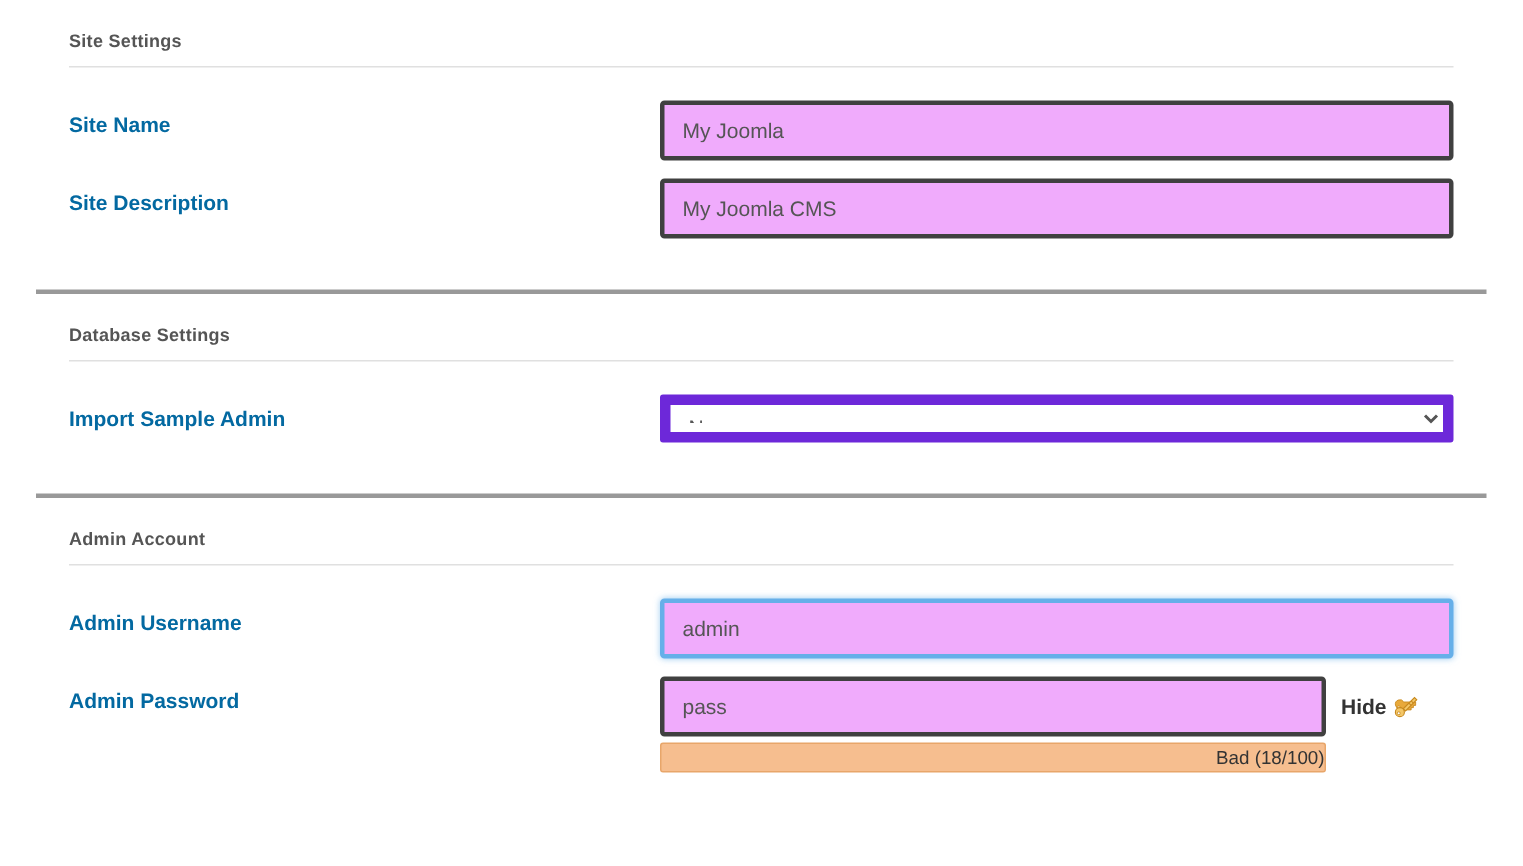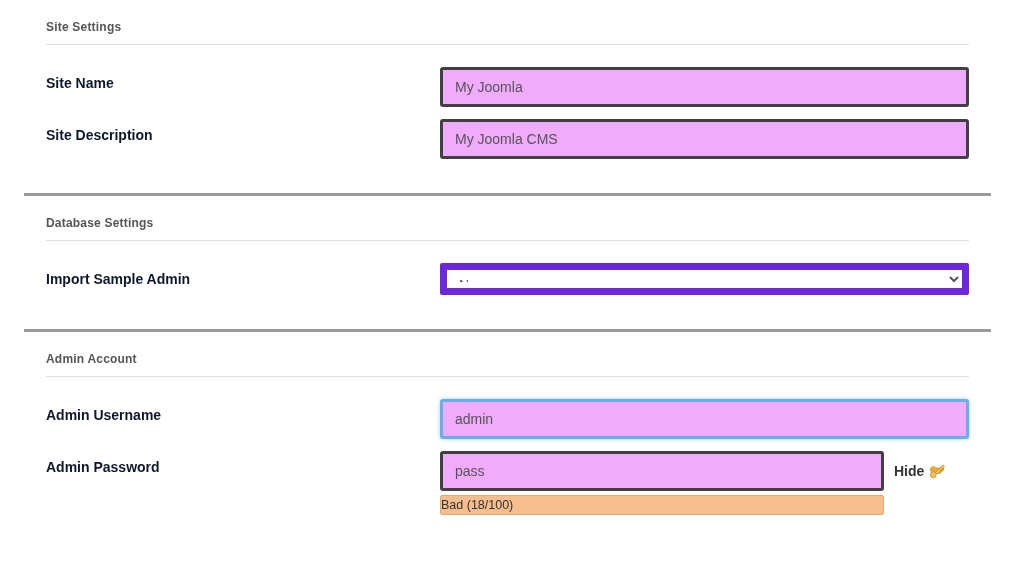--- a/index.html
+++ b/index.html
@@ -39,21 +39,21 @@
       margin: 28px 0 0 0;
     }
     .field-row {
       display: flex;
       align-items: flex-start;
       padding: 6px 0;
     }
     .field-label {
       width: 416px;
       padding-left: 22px;
-      color: #0f172a;
+      color: #0369a1;
       font-size: 14px;
       font-weight: 600;
       padding-top: 8px;
     }
     .field-control {
       flex: 1;
       padding-right: 22px;
       position: relative;
     }
     input[type="text"], input[type="password"] {
@@ -102,21 +102,21 @@
     }
     .key-icon {
       width: 18px;
       height: 18px;
     }
     .strength-bar {
       margin-top: 4px;
       background: #f6be8f;
       border: 1px solid #e8a66a;
       border-radius: 2px;
-      text-align: left;
+      text-align: right;
       font-size: 12.5px;
       color: #333;
       padding: 2px 0;
       max-width: 444px;
     }
   </style>
 </head>
 <body>
 
 <div class="container">

